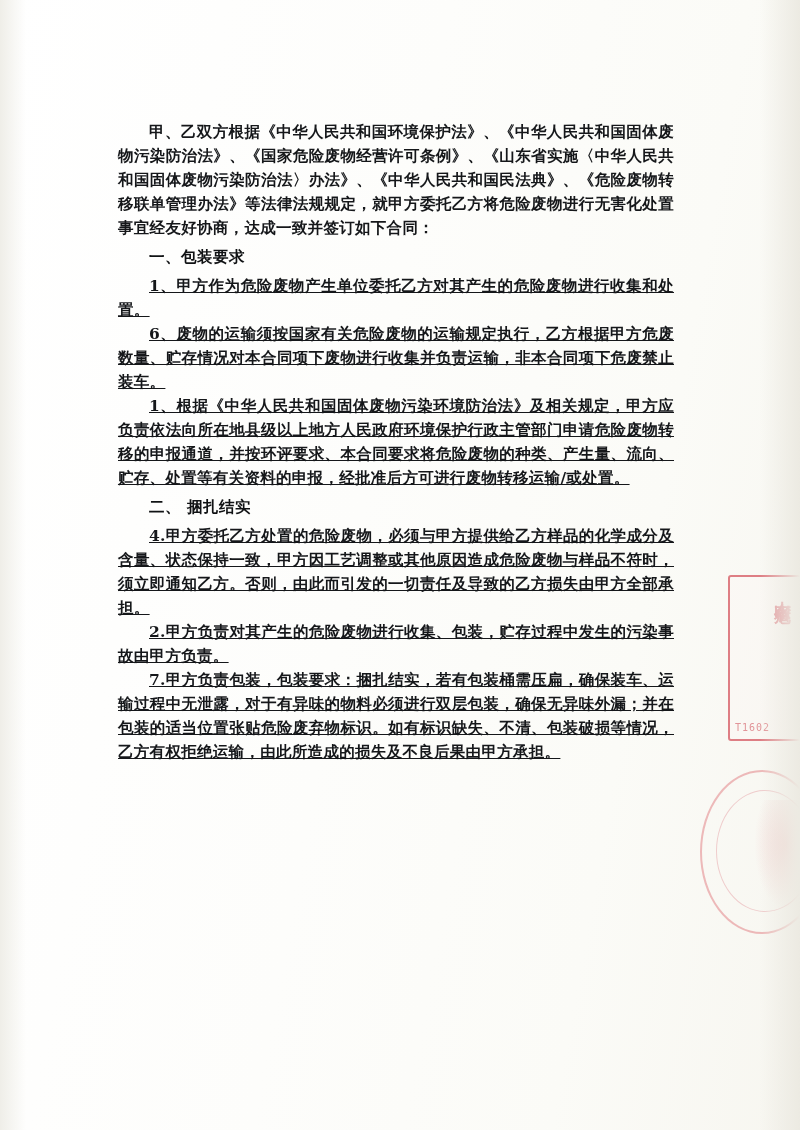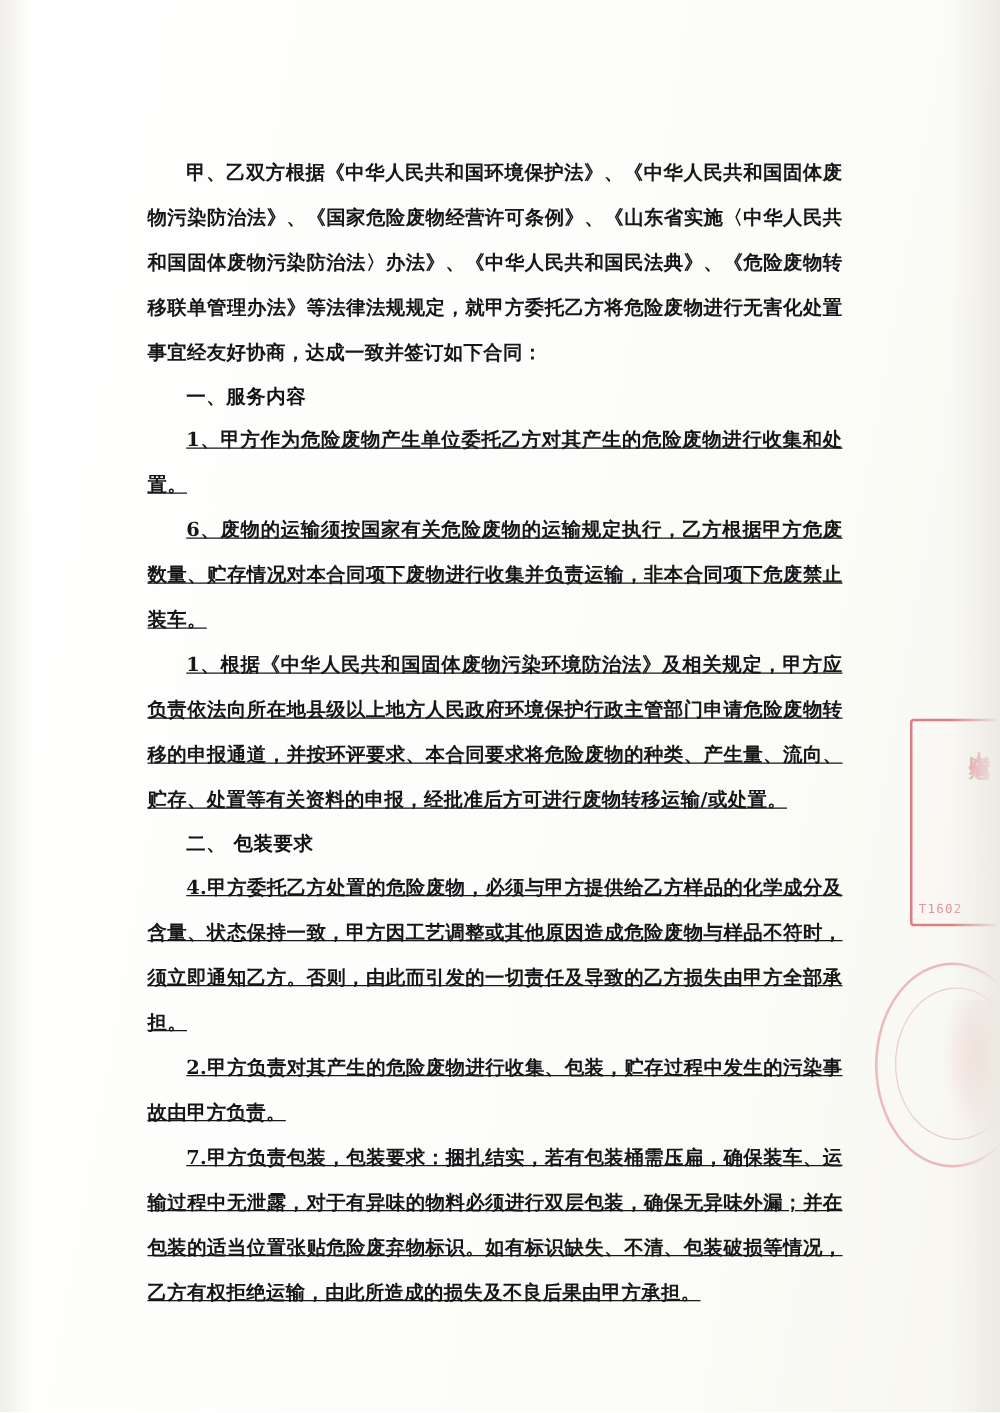--- a/index.html
+++ b/index.html
@@ -42,21 +42,21 @@
   #content {
     position: absolute;
     left: 118px;
     top: 120px;
     width: 572px;
   }
 
   p.para {
     margin: 0 16px 0 0;
     font-size: 15.5px;
-    line-height: 36px;
+    line-height: 24px;
     color: #15171a;
     text-align: justify;
     text-justify: inter-ideograph;
     letter-spacing: 0.3px;
     font-weight: 600;
   }
   p.indent2 {
     text-indent: 2em;
   }
   .gap-sm { margin-top: 6px; text-decoration: underline; }
@@ -141,27 +141,27 @@
 </style>
 </head>
 <body>
 
 <div id="page">
 
   <div id="content">
 
     <p class="para indent2">甲、乙双方根据《中华人民共和国环境保护法》、《中华人民共和国固体废物污染防治法》、《国家危险废物经营许可条例》、《山东省实施〈中华人民共和国固体废物污染防治法〉办法》、《中华人民共和国民法典》、《危险废物转移联单管理办法》等法律法规规定，就甲方委托乙方将危险废物进行无害化处置事宜经友好协商，达成一致并签订如下合同：</p>
 
-    <h2 class="section gap-lg">一、服务内容</h2>
+    <h2 class="section gap-lg">一、包装要求</h2>
 
     <p class="para indent2 gap-sm">1、甲方作为危险废物产生单位委托乙方对其产生的危险废物进行收集和处置。</p>
     <p class="para indent2 gap-sm">6、废物的运输须按国家有关危险废物的运输规定执行，乙方根据甲方危废数量、贮存情况对本合同项下废物进行收集并负责运输，非本合同项下危废禁止装车。</p>
     <p class="para indent2 gap-sm">1、根据《中华人民共和国固体废物污染环境防治法》及相关规定，甲方应负责依法向所在地县级以上地方人民政府环境保护行政主管部门申请危险废物转移的申报通道，并按环评要求、本合同要求将危险废物的种类、产生量、流向、贮存、处置等有关资料的申报，经批准后方可进行废物转移运输/或处置。</p>
 
-    <h2 class="section gap-lg">二、 包装要求</h2>
+    <h2 class="section gap-lg">二、 捆扎结实</h2>
 
     <p class="para indent2 gap-sm">4.甲方委托乙方处置的危险废物，必须与甲方提供给乙方样品的化学成分及含量、状态保持一致，甲方因工艺调整或其他原因造成危险废物与样品不符时，须立即通知乙方。否则，由此而引发的一切责任及导致的乙方损失由甲方全部承担。</p>
     <p class="para indent2 gap-sm">2.甲方负责对其产生的危险废物进行收集、包装，贮存过程中发生的污染事故由甲方负责。</p>
     <p class="para indent2 gap-sm">7.甲方负责包装，包装要求：捆扎结实，若有包装桶需压扁，确保装车、运输过程中无泄露，对于有异味的物料必须进行双层包装，确保无异味外漏；并在包装的适当位置张贴危险废弃物标识。如有标识缺失、不清、包装破损等情况，乙方有权拒绝运输，由此所造成的损失及不良后果由甲方承担。</p>
 
   </div>
 
   <div class="stamp" id="stamp-square">
     <div class="s-text">山东省危</div>
     <div class="s-code">T1602</div>

